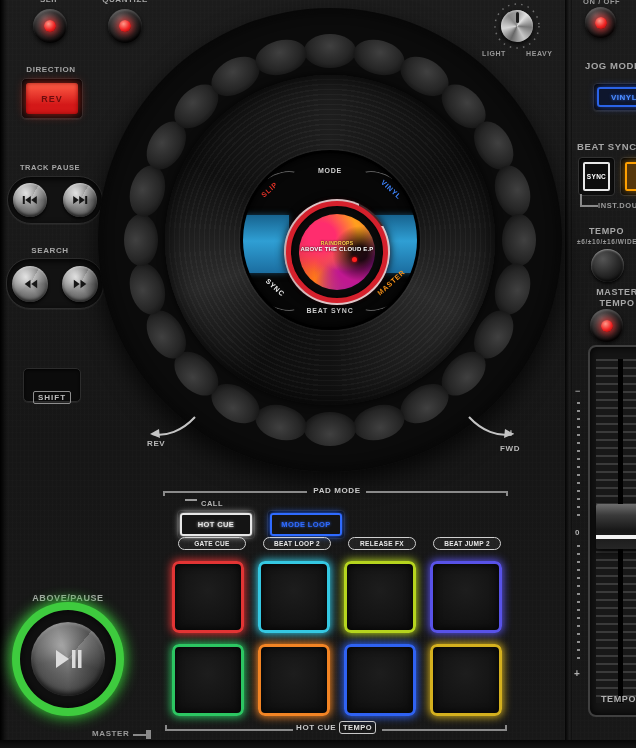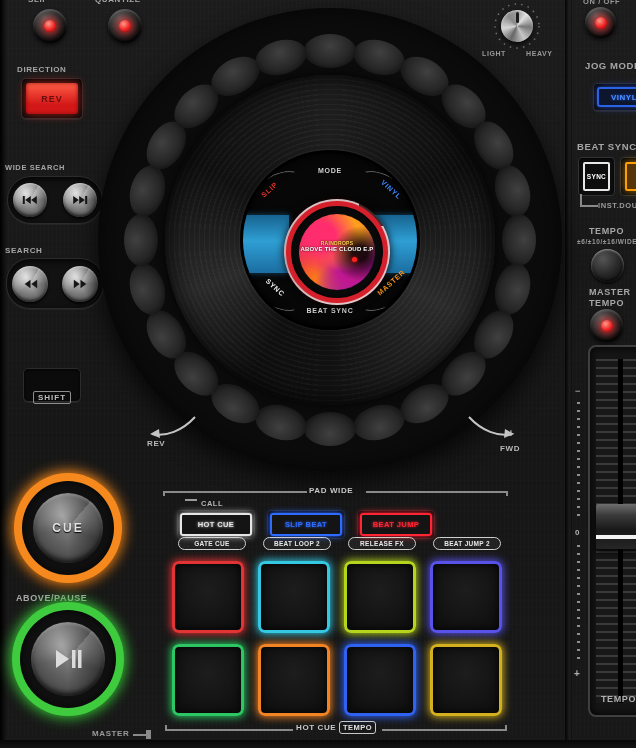--- a/index.html
+++ b/index.html
@@ -4,21 +4,21 @@
 <style>
   html,body{margin:0;padding:0;background:#000;}
   .panel{position:relative;width:636px;height:748px;overflow:hidden;
     font-family:"Liberation Sans",sans-serif;
     background:
       repeating-linear-gradient(90deg, rgba(255,255,255,.013) 0 1px, rgba(0,0,0,0) 1px 4px),
       repeating-linear-gradient(180deg, rgba(255,255,255,.008) 0 1px, rgba(0,0,0,0) 1px 6px),
       linear-gradient(180deg,#1c1c1c,#161616 60%,#181818);}
   .abs{position:absolute;}
   .lbl{position:absolute;font-weight:bold;color:#a6a6a6;letter-spacing:.6px;white-space:nowrap;font-size:8px;}
-  .ctr{}
+  .ctr{text-align:center;}
   
   .led-btn{position:absolute;border-radius:50%;display:flex;align-items:center;justify-content:center;
     background:radial-gradient(circle at 35% 28%, #5c5c5c, #2e2e2e 38%, #0c0c0c 75%, #000);
     box-shadow:inset 0 2px 2px rgba(255,255,255,.18), inset 0 -2px 3px rgba(0,0,0,.8), 0 2px 4px rgba(0,0,0,.7);}
   .led{width:12px;height:12px;border-radius:50%;
     background:radial-gradient(circle at 38% 32%, #ff9a8a, #ee2222 55%, #8e0000);
     box-shadow:0 0 7px 2px rgba(255,45,45,.75);}
   
   .metal-btn{border-radius:50%;display:flex;align-items:center;justify-content:center;
     background:conic-gradient(from 30deg, rgba(255,255,255,.28), rgba(255,255,255,0) 60deg, rgba(255,255,255,.15) 120deg, rgba(255,255,255,0) 200deg, rgba(255,255,255,.3) 300deg, rgba(255,255,255,0)),
@@ -122,21 +122,21 @@
     <div class="led"></div>
   </div>
 
   <div class="lbl ctr" style="left:17px;top:65px;width:68px;">DIRECTION</div>
   <div class="bezel abs" style="left:21px;top:78px;width:60px;height:39px;">
     <div style="position:absolute;inset:4px;border-radius:3px;background:linear-gradient(180deg,#ff5f47,#d41818 70%);
       box-shadow:0 0 11px rgba(255,45,30,.6), inset 0 0 4px rgba(120,0,0,.8);
       display:flex;align-items:center;justify-content:center;font-size:9px;font-weight:bold;color:#6d0d0d;letter-spacing:1px;">REV</div>
   </div>
 
-  <div class="lbl ctr" style="left:5px;top:163px;width:90px;font-size:7.5px;">WIDE SEARCH</div>
+  <div class="lbl ctr" style="left:5px;top:163px;width:90px;font-size:7.5px;">TRACK PAUSE</div>
   <div class="pill" style="left:7px;top:176px;width:84px;height:46px;">
     <div class="metal-btn" style="width:34px;height:34px;">
       <svg width="16" height="10" viewBox="0 0 20 12">
         <rect x="1" y="1" width="2.5" height="10" fill="#161616"></rect>
         <path d="M11 1L4 6l7 5z" fill="#161616"></path>
           <path d="M18.5 1l-7 5 7 5z" fill="#161616"></path>
       </svg>
     </div>
     <div class="metal-btn" style="width:34px;height:34px;">
       <svg width="16" height="10" viewBox="0 0 20 12">
@@ -284,62 +284,54 @@
       <div class="cap-line"></div>
     </div>
   </div>
   <div class="lbl" style="left:575px;top:386px;font-size:9px;color:#9a9a9a;">−</div>
   <div class="ticks" style="top:402px;height:120px;"></div>
   <div class="lbl" style="left:575px;top:528px;font-size:8px;color:#b0b0b0;">0</div>
   <div class="ticks" style="top:545px;height:118px;"></div>
   <div class="lbl" style="left:574px;top:668px;font-size:10px;color:#b0b0b0;">+</div>
   <div class="lbl" style="left:601px;top:694px;font-size:9px;color:#b0b0b0;">TEMPO</div>
 
-  <div class="big-btn" style="left:14px;top:474px;width:108px;height:108px;">
-    <div class="glow-ring" style="width: 94px; height: 94px; --c: #f5891d;">
-      <div class="btn-face" style="width:70px;height:70px;font-size:12px;font-weight:bold;letter-spacing:2px;text-shadow:0 1px 1px #000;">CUE</div>
-    </div>
-  </div>
   <div class="lbl ctr" style="left:16px;top:593px;width:104px;font-size:9px;">ABOVE/PAUSE</div>
   <div class="big-btn" style="left:12px;top:603px;width:112px;height:112px;">
     <div class="glow-ring" style="width: 98px; height: 98px; --c: #3ecb3e;">
       <div class="btn-face" style="width:74px;height:74px;">
         <svg width="28" height="22" viewBox="0 0 28 22">
           <path d="M2 2v18l13-9z" fill="#dcdcdc"></path>
           <rect x="18" y="2" width="3.5" height="18" fill="#dcdcdc"></rect>
           <rect x="24" y="2" width="3.5" height="18" fill="#dcdcdc"></rect>
         </svg>
       </div>
     </div>
   </div>
 
   <div class="lbl" style="left:92px;top:729px;color:#9a9a9a;">MASTER</div>
   <div class="abs" style="left:133px;top:734px;width:14px;height:2px;background:#8a8a8a;"></div>
   <div class="abs" style="left:146px;top:730px;width:5px;height:9px;background:#8a8a8a;"></div>
 
   <div class="hline" style="left:163px;top:491px;width:144px;"></div>
   <div class="hook" style="left:163px;top:491px;"></div>
-  <div class="lbl ctr" style="left:309px;top:486px;width:56px;color:#c8c8c8;">PAD WIDE</div>
+  <div class="lbl ctr" style="left:309px;top:486px;width:56px;color:#c8c8c8;">PAD MODE</div>
   <div class="hline" style="left:366px;top:491px;width:142px;"></div>
   <div class="hook" style="left:506px;top:491px;"></div>
 
   <div class="abs" style="left:185px;top:499px;display:flex;align-items:flex-start;gap:4px;">
     <div style="width:12px;height:2px;background:#9a9a9a;"></div>
     <span style="font-size:7.5px;font-weight:bold;color:#b5b5b5;letter-spacing:.5px;">CALL</span>
   </div>
 
   <div class="mode-row">
     <div class="mode-btn">
       <div class="mode-inner" style="--c: #e6e6e6;">HOT CUE</div>
     </div>
     <div class="mode-btn">
-      <div class="mode-inner" style="--c: #2f6bff;">SLIP BEAT</div>
-    </div>
-    <div class="mode-btn">
-      <div class="mode-inner" style="--c: #ff2535;">BEAT JUMP</div>
+      <div class="mode-inner" style="--c: #2f6bff;">MODE LOOP</div>
     </div>
   </div>
   <div class="sub-row">
     <div class="sub-pill">GATE CUE</div>
     <div class="sub-pill">BEAT LOOP 2</div>
     <div class="sub-pill">RELEASE FX</div>
     <div class="sub-pill">BEAT JUMP 2</div>
   </div>
 
   <div class="pad-grid" id="pad-grid">

